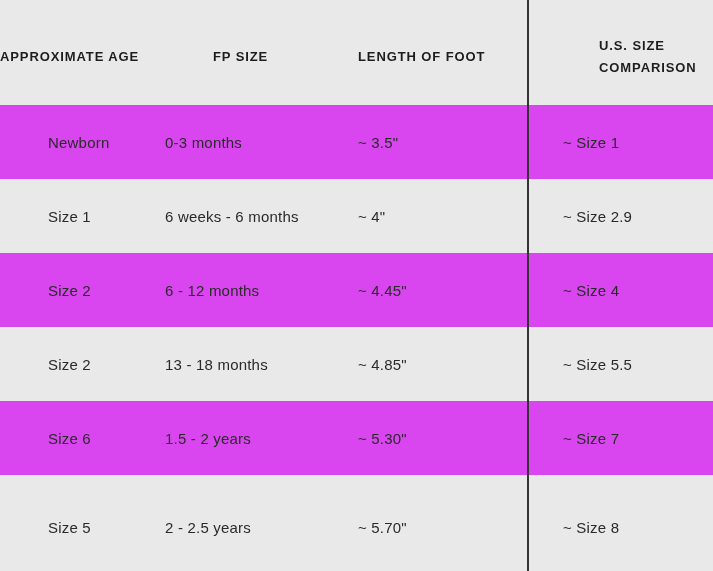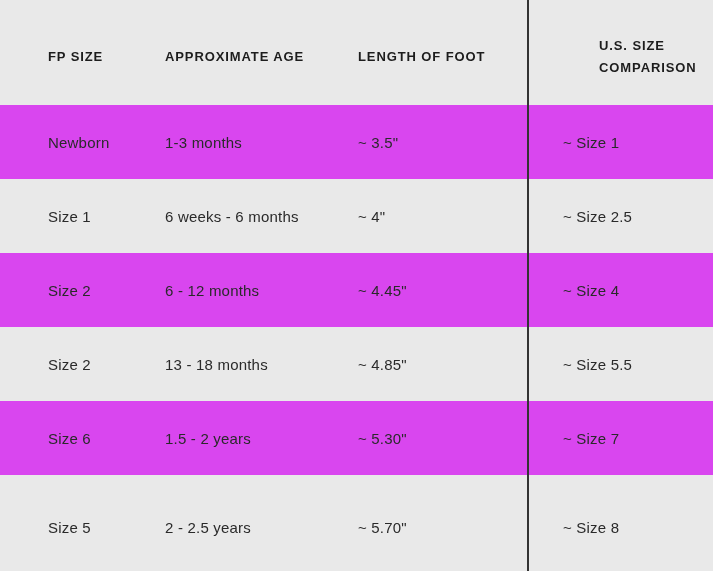--- a/index.html
+++ b/index.html
@@ -60,38 +60,38 @@
     height: 100%;
     background: #333333;
   }
 </style>
 </head>
 <body>
 
 <div class="size-chart">
 
   <div class="row header-row gray">
+    <div class="cell header-cell col2">APPROXIMATE AGE</div>
     <div class="cell header-cell col1">FP SIZE</div>
-    <div class="cell header-cell col2">APPROXIMATE AGE</div>
     <div class="cell header-cell col3">LENGTH OF FOOT</div>
     <div class="cell header-cell col4">U.S. SIZE COMPARISON</div>
   </div>
 
   <div class="row data-row light">
     <div class="cell col1">Newborn</div>
-    <div class="cell col2">1-3 months</div>
+    <div class="cell col2">0-3 months</div>
     <div class="cell col3">~ 3.5"</div>
     <div class="cell col4">~ Size 1</div>
   </div>
 
   <div class="row data-row gray">
     <div class="cell col1">Size 1</div>
     <div class="cell col2">6 weeks - 6 months</div>
     <div class="cell col3">~ 4"</div>
-    <div class="cell col4">~ Size 2.5</div>
+    <div class="cell col4">~ Size 2.9</div>
   </div>
 
   <div class="row data-row light">
     <div class="cell col1">Size 2</div>
     <div class="cell col2">6 - 12 months</div>
     <div class="cell col3">~ 4.45"</div>
     <div class="cell col4">~ Size 4</div>
   </div>
 
   <div class="row data-row gray">

